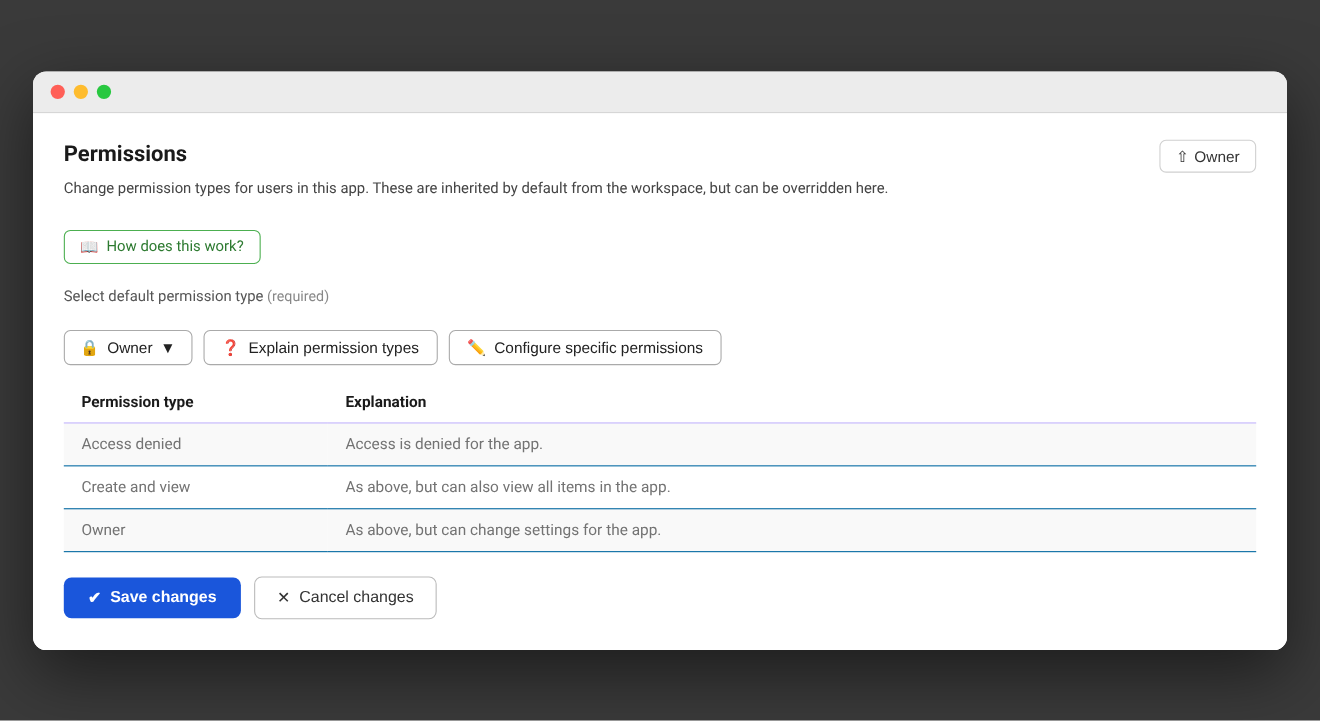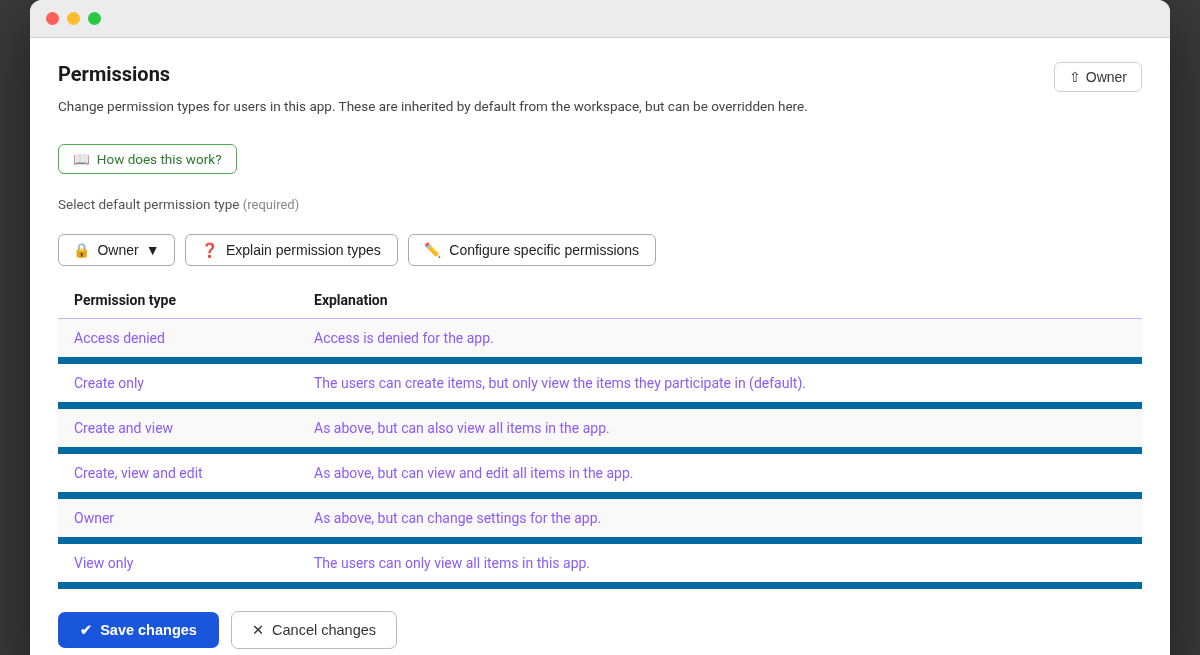--- a/index.html
+++ b/index.html
@@ -144,22 +144,22 @@
     }
     .permission-table th {
       text-align: left;
       padding: 8px 16px 10px;
       font-weight: 700;
       color: #1a1a1a;
       border-bottom: 1px solid #c4b5fd;
     }
     .permission-table td {
       padding: 11px 16px;
-      color: #8b5cf6;
-      border-bottom: 7px solid #0369a1;
+      color: #737373;
+      border-bottom: 1px solid #0369a1;
     }
     .permission-table tr:nth-child(odd) td {
       background: #f9f9f9;
     }
     .permission-table tr:nth-child(even) td {
       background: #fff;
     }
     .col-type { width: 240px; }
     .footer-row {
       display: flex;
@@ -256,39 +256,27 @@
           <th class="col-type">Permission type</th>
           <th>Explanation</th>
         </tr>
       </thead>
       <tbody id="table-body">
       <tr>
             <td>Access denied</td>
             <td>Access is denied for the app.</td>
           </tr>
           <tr>
-            <td>Create only</td>
-            <td>The users can create items, but only view the items they participate in (default).</td>
-          </tr>
-          <tr>
             <td>Create and view</td>
             <td>As above, but can also view all items in the app.</td>
-          </tr>
-          <tr>
-            <td>Create, view and edit</td>
-            <td>As above, but can view and edit all items in the app.</td>
           </tr>
           <tr>
             <td>Owner</td>
             <td>As above, but can change settings for the app.</td>
           </tr>
-          <tr>
-            <td>View only</td>
-            <td>The users can only view all items in this app.</td>
-          </tr>
         </tbody>
     </table>
 
     
     <div class="footer-row">
       <button class="save-btn">
         <span>✔</span>
         <span>Save changes</span>
       </button>
       <button class="cancel-btn">

